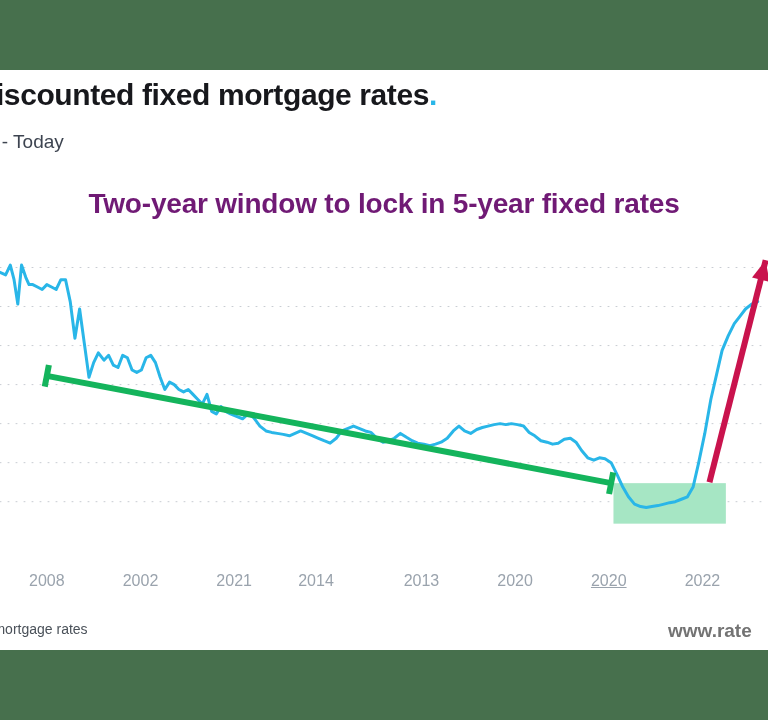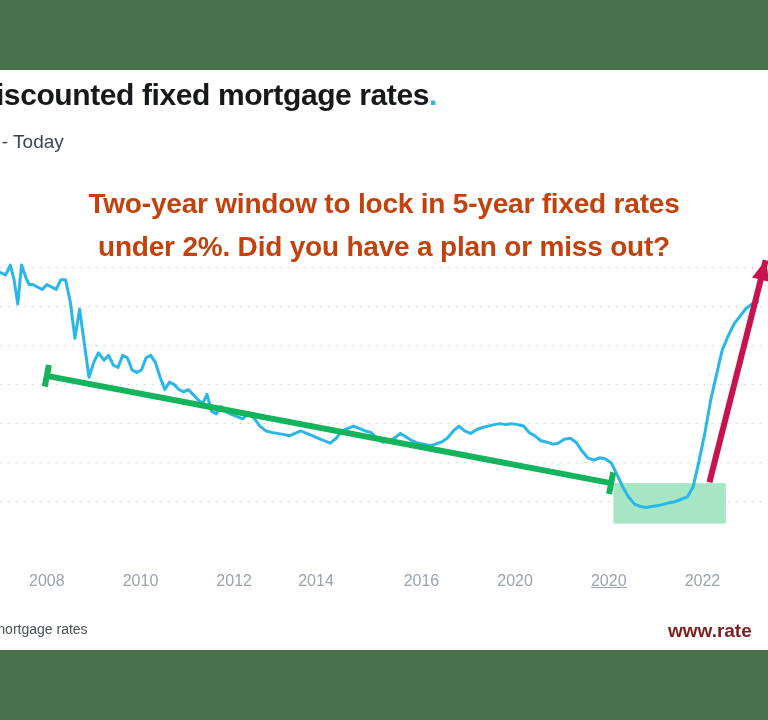--- a/index.html
+++ b/index.html
@@ -30,21 +30,21 @@
   }
   .slide-title .dot{color:#29b6e8;}
   .slide-sub{
     position:absolute;left:-14px;top:131px;
     font-size:19px;font-weight:400;color:#3d4450;white-space:nowrap;
   }
 
   .headline{
     position:absolute;left:0;top:182px;width:768px;
     text-align:center;
-    color:#c2410c;
+    color:#701a75;
     font-size:28px;line-height:43px;font-weight:700;
     letter-spacing:-0.2px;
     z-index:6;
   }
   .headline .l2{display:block;}
 
   
   .plot{
     position:absolute;left:0;top:248px;width:768px;height:322px;
   }
@@ -61,37 +61,36 @@
     white-space:nowrap;
   }
 
   
   .src-note{
     position:absolute;left:-26px;top:621px;
     font-size:14px;color:#4a5159;white-space:nowrap;
   }
   .watermark{
     position:absolute;left:668px;top:620px;
-    font-size:19px;font-weight:700;color:#7f1d1d;white-space:nowrap;
+    font-size:19px;font-weight:700;color:#737373;white-space:nowrap;
   }
 </style>
 </head>
 <body>
 
 <div class="stage">
 
   <div class="bar-top"></div>
 
   <div class="slide-title"><span>discounted fixed mortgage rates</span><span class="dot">.</span></div>
 
   <div class="slide-sub">6 - Today</div>
 
   <div class="headline">
     <span class="l1">Two-year window to lock in 5-year fixed rates</span>
-    <span class="l2">under 2%. Did you have a plan or miss out?</span>
   </div>
 
   <div class="plot">
     <svg id="chart-svg" width="768" height="322" viewBox="0 0 768 322">
       <g id="gridlines">
           <line x1="0" x2="768" y1="19.515151515151558" y2="19.515151515151558" stroke="#c8ccd2" stroke-width="1" stroke-dasharray="1 7" stroke-linecap="round"></line>
           <line x1="0" x2="768" y1="58.54545454545456" y2="58.54545454545456" stroke="#c8ccd2" stroke-width="1" stroke-dasharray="1 7" stroke-linecap="round"></line>
           <line x1="0" x2="768" y1="97.57575757575756" y2="97.57575757575756" stroke="#c8ccd2" stroke-width="1" stroke-dasharray="1 7" stroke-linecap="round"></line>
           <line x1="0" x2="768" y1="136.6060606060606" y2="136.6060606060606" stroke="#c8ccd2" stroke-width="1" stroke-dasharray="1 7" stroke-linecap="round"></line>
           <line x1="0" x2="768" y1="175.63636363636365" y2="175.63636363636365" stroke="#c8ccd2" stroke-width="1" stroke-dasharray="1 7" stroke-linecap="round"></line>
@@ -109,24 +108,24 @@
           <line x1="48.88471122330794" y1="117.01798708953268" x2="44.77382536205739" y2="138.63049775895215" stroke="#14b45c" stroke-width="6" stroke-linecap="butt"></line>
           <line x1="613.1773941501319" y1="224.35132042286605" x2="609.0665082888813" y2="245.96383109228552" stroke="#14b45c" stroke-width="6" stroke-linecap="butt"></line>
           <line x1="709.4634146341466" y1="234.1818181818182" x2="765.6585365853573" y2="12.196969696969688" stroke="#c9134d" stroke-width="6" stroke-linecap="butt"></line>
           <polygon points="765.6585365853573,12.196969696969688 752.0256118021628,29.376706652341255 769.475173379733,33.794036247309755" fill="#c9134d"></polygon>
         </g>
     </svg>
   </div>
 
   <div class="xaxis">
       <div class="xtick" style="left: 46.8293px;">2008</div>
-      <div class="xtick" style="left: 140.488px;">2010</div>
-      <div class="xtick" style="left: 234.146px;">2012</div>
+      <div class="xtick" style="left: 140.488px;">2002</div>
+      <div class="xtick" style="left: 234.146px;">2021</div>
       <div class="xtick" style="left: 316px;">2014</div>
-      <div class="xtick" style="left: 421.463px;">2016</div>
+      <div class="xtick" style="left: 421.463px;">2013</div>
       <div class="xtick" style="left: 515.122px;">2020</div>
       <div class="xtick" style="left: 608.78px; text-decoration: underline;">2020</div>
       <div class="xtick" style="left: 702.439px;">2022</div>
     </div>
 
   <div class="src-note">ed mortgage rates</div>
   <div class="watermark">www.rate</div>
 
   <div class="bar-bottom"></div>
 </div>

